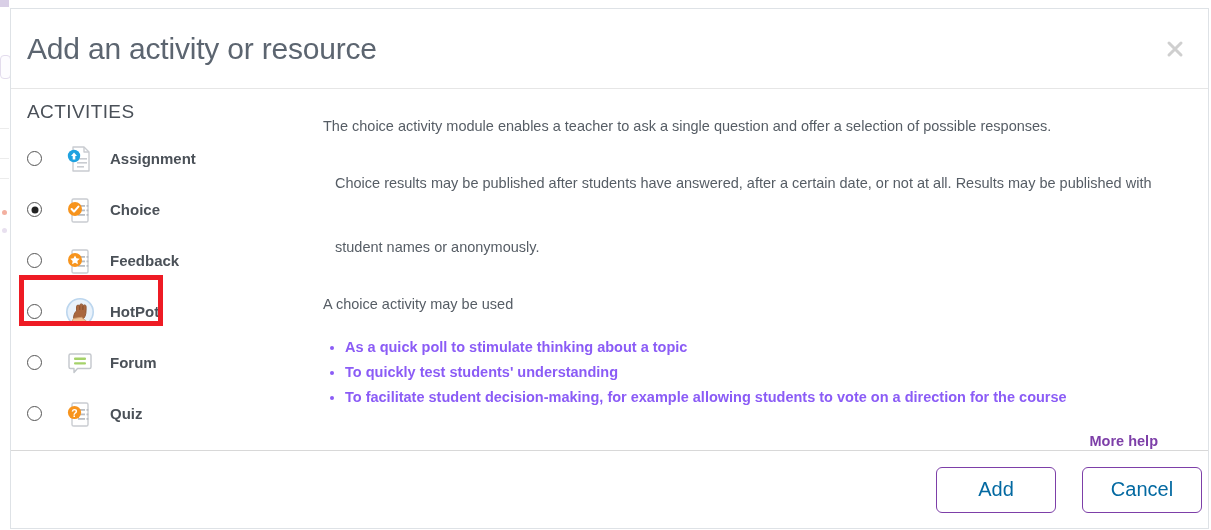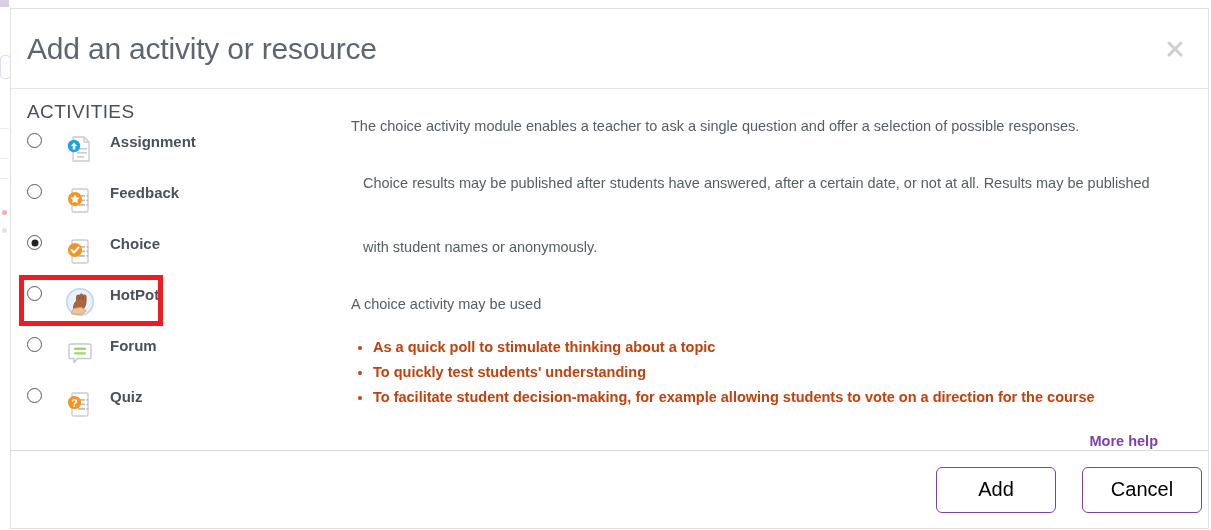--- a/index.html
+++ b/index.html
@@ -96,21 +96,20 @@
     padding: 0;
   }
   .close-btn svg { display: block; }
 
   
   .modal-body {
     flex: 1;
     display: flex;
     overflow: hidden;
     position: relative;
-    gap: 28px;
   }
 
   
   .left-col {
     width: 306px;
     min-width: 306px;
     padding-top: 12px;
     box-sizing: border-box;
     position: relative;
   }
@@ -121,20 +120,21 @@
     letter-spacing: 0.4px;
     margin: 0 0 10px 16px;
   }
   .act-list {
     list-style: none;
     margin: 0;
     padding: 0;
   }
   .act-item {
     display: flex;
+    align-items: center;
     height: 51px;
     padding-left: 16px;
     box-sizing: border-box;
     cursor: pointer;
     position: relative;
   }
   .radio {
     width: 15px; height: 15px;
     min-width: 15px;
     border: 1px solid #565656;
@@ -194,21 +194,21 @@
   }
   .desc-p.multi { line-height: 64px; margin-left: 12px; }
   .desc-list {
     margin: 6px 0 0 0;
     padding-left: 22px;
     list-style: disc;
   }
   .desc-list li {
     font-size: 14.5px;
     font-weight: 600;
-    color: #c2410c;
+    color: #8b5cf6;
     line-height: 25px;
     margin-bottom: 0;
   }
   .desc-list li::marker { font-size: 13px; }
   .more-help-wrap {
     margin-top: 22px;
     padding-left: 42px;
     text-align: right;
   }
   .more-help {
@@ -230,21 +230,21 @@
     padding-right: 6px;
     box-sizing: border-box;
     gap: 26px;
   }
   .btn {
     min-width: 120px;
     height: 46px;
     border: 1px solid #7d3fa8;
     border-radius: 6px;
     background: #ffffff;
-    color: #000000;
+    color: #0369a1;
     font-size: 20px;
     font-family: "Liberation Sans", sans-serif;
     font-weight: 400;
     cursor: pointer;
     padding: 0 18px;
   }
   .btn-cancel { }
 </style>
 </head>
 <body>
@@ -285,49 +285,49 @@
             <rect x="13" y="15" width="10" height="1.6" fill="#c9ccd1"></rect>
             <rect x="13" y="19" width="10" height="1.6" fill="#c9ccd1"></rect>
             <rect x="13" y="23" width="7" height="1.6" fill="#c9ccd1"></rect>
             <circle cx="10" cy="13" r="6.2" fill="#1fa2e0"></circle>
             <path d="M10 9.6 l3 3.4 h-1.7 v3.6 h-2.6 v-3.6 h-1.7 z" fill="#ffffff"></path>
           </svg>
           <span class="act-label">Assignment</span>
         </li>
 
         <li class="act-item">
+          <span class="radio checked"></span>
+          <svg class="act-icon" viewBox="0 0 32 32">
+            <rect x="8" y="5" width="16" height="23" rx="1.6" fill="#ffffff" stroke="#c9ccd1" stroke-width="1.4"></rect>
+            <rect x="14" y="11" width="7" height="1.8" fill="#b9bdc3"></rect>
+            <rect x="14" y="15.5" width="7" height="1.8" fill="#b9bdc3"></rect>
+            <rect x="14" y="20" width="7" height="1.8" fill="#b9bdc3"></rect>
+            <rect x="22.5" y="11" width="1.8" height="1.8" fill="#b9bdc3"></rect>
+            <rect x="22.5" y="15.5" width="1.8" height="1.8" fill="#b9bdc3"></rect>
+            <rect x="22.5" y="20" width="1.8" height="1.8" fill="#b9bdc3"></rect>
+            <circle cx="11" cy="15" r="7" fill="#f7941d"></circle>
+            <path d="M7.6 15 l2.4 2.6 l4.4 -5" fill="none" stroke="#ffffff" stroke-width="2.1" stroke-linecap="round" stroke-linejoin="round"></path>
+          </svg>
+          <span class="act-label">Choice</span>
+        </li>
+
+        <li class="act-item">
           <span class="radio"></span>
           <svg class="act-icon" viewBox="0 0 32 32">
             <rect x="8" y="5" width="16" height="23" rx="1.6" fill="#ffffff" stroke="#c9ccd1" stroke-width="1.4"></rect>
             <rect x="14" y="11" width="7" height="1.8" fill="#b9bdc3"></rect>
             <rect x="14" y="15.5" width="7" height="1.8" fill="#b9bdc3"></rect>
             <rect x="14" y="20" width="7" height="1.8" fill="#b9bdc3"></rect>
             <rect x="22.5" y="11" width="1.8" height="1.8" fill="#b9bdc3"></rect>
             <rect x="22.5" y="15.5" width="1.8" height="1.8" fill="#b9bdc3"></rect>
             <rect x="22.5" y="20" width="1.8" height="1.8" fill="#b9bdc3"></rect>
             <circle cx="11" cy="15" r="7" fill="#f7941d"></circle>
             <path d="M11 10.4 l1.45 2.95 l3.25 .47 l-2.35 2.3 l.55 3.24 l-2.9 -1.53 l-2.9 1.53 l.55 -3.24 l-2.35 -2.3 l3.25 -.47 z" fill="#ffffff"></path>
           </svg>
           <span class="act-label">Feedback</span>
-        </li>
-
-        <li class="act-item">
-          <span class="radio checked"></span>
-          <svg class="act-icon" viewBox="0 0 32 32">
-            <rect x="8" y="5" width="16" height="23" rx="1.6" fill="#ffffff" stroke="#c9ccd1" stroke-width="1.4"></rect>
-            <rect x="14" y="11" width="7" height="1.8" fill="#b9bdc3"></rect>
-            <rect x="14" y="15.5" width="7" height="1.8" fill="#b9bdc3"></rect>
-            <rect x="14" y="20" width="7" height="1.8" fill="#b9bdc3"></rect>
-            <rect x="22.5" y="11" width="1.8" height="1.8" fill="#b9bdc3"></rect>
-            <rect x="22.5" y="15.5" width="1.8" height="1.8" fill="#b9bdc3"></rect>
-            <rect x="22.5" y="20" width="1.8" height="1.8" fill="#b9bdc3"></rect>
-            <circle cx="11" cy="15" r="7" fill="#f7941d"></circle>
-            <path d="M7.6 15 l2.4 2.6 l4.4 -5" fill="none" stroke="#ffffff" stroke-width="2.1" stroke-linecap="round" stroke-linejoin="round"></path>
-          </svg>
-          <span class="act-label">Choice</span>
         </li>
 
         <li class="act-item">
           <span class="radio"></span>
           <svg class="act-icon" viewBox="0 0 32 32">
             <circle cx="16" cy="16" r="13.2" fill="#e9f2fb" stroke="#bcd6ee" stroke-width="1.6"></circle>
             <path d="M9.5 22.5 c0 -3.5 1.2 -6 3 -7.6 l0 -4.2 a1.6 1.6 0 0 1 3.2 0 l0 3.2 l0 -4.4 a1.6 1.6 0 0 1 3.2 0 l0 4.4 l0 -3.4 a1.6 1.6 0 0 1 3.2 0 l0 3.8 c0 4.6 -1.4 7.6 -3.6 9.2 z" fill="#a9673f" stroke="#8c5330" stroke-width="0.9" stroke-linejoin="round"></path>
             <path d="M9.5 22.5 c-1.2 1.6 -1.8 3.6 -1.8 5.6 l10.8 0 c1.4 -1 2.6 -2.2 3.4 -3.4 l-4.4 -3.4 z" fill="#f0c49a" stroke="#cf9d72" stroke-width="0.9" stroke-linejoin="round"></path>
           </svg>
           <span class="act-label">HotPot</span>

